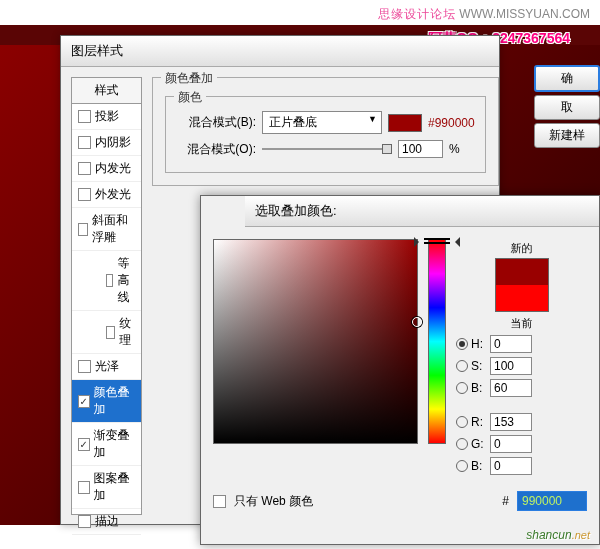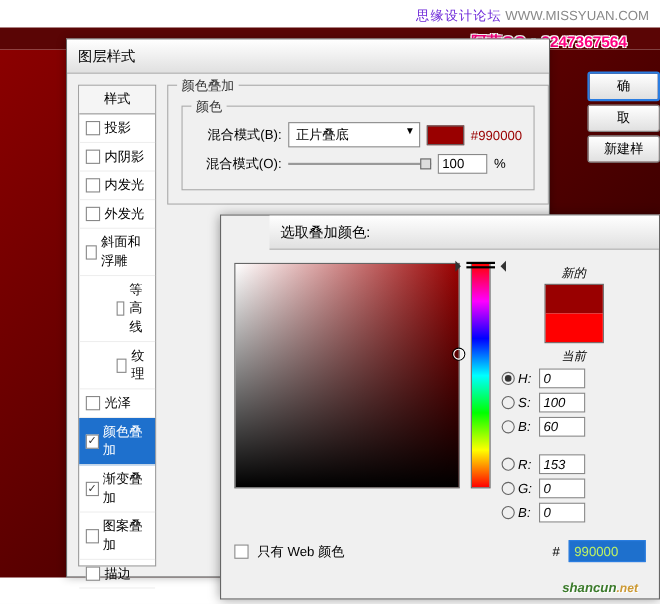--- a/index.html
+++ b/index.html
@@ -1,21 +1,21 @@
 <!DOCTYPE html>
 <html><head>
 <meta charset="utf-8">
 <style>
 * { margin: 0; padding: 0; box-sizing: border-box; font-family: "Microsoft YaHei", SimSun, Arial, sans-serif; font-size: 12px; }
 body { background: #fff; width: 600px; height: 549px; overflow: hidden; position: relative; }
 
 .bg-window { position: absolute; left: 0; top: 25px; width: 600px; height: 500px; background: linear-gradient(135deg, #8b0000, #200000); border-top: 20px solid #5a0505; }
 
 .header-text { position: absolute; top: 6px; right: 10px; color: #888; font-size: 11px; }
-.header-text .brand { color: #6d28d9; letter-spacing: 1px; }
+.header-text .brand { color: #ec4899; letter-spacing: 1px; }
 .header-qq { position: absolute; top: 30px; right: 30px; color: #ff0080; font-weight: bold; text-shadow: 1px 1px 0 #fff, -1px -1px 0 #fff, 1px -1px 0 #fff, -1px 1px 0 #fff; font-size: 14px; }
 
 .layer-style-window { position: absolute; left: 60px; top: 35px; width: 440px; height: 490px; background: #f0f0f0; border: 1px solid #666; box-shadow: 0 0 8px rgba(0,0,0,0.3); }
 .ls-title { background: linear-gradient(#fff, #e0e0e0); padding: 6px 10px; border-bottom: 1px solid #aaa; font-size: 13px; }
 
 .ls-body { display: flex; padding: 10px; gap: 10px; height: calc(100% - 30px); }
 .ls-sidebar { width: 120px; border: 1px solid #999; background: #fff; }
 .ls-sidebar-header { text-align: center; padding: 4px; border-bottom: 1px solid #999; background: #f5f5f5; }
 .ls-blend-default { padding: 4px 6px; background: #e8e8e8; border-bottom: 1px solid #ddd; }
 .ls-item { padding: 4px 6px; border-bottom: 1px solid #eee; display: flex; align-items: center; gap: 4px; cursor: pointer; }
@@ -48,37 +48,37 @@
 
 .sv-box { width: 205px; height: 205px; border: 1px solid #666; position: relative; background: linear-gradient(to bottom, rgba(0,0,0,0), #000), linear-gradient(to right, #fff, #990000); }
 .sv-cursor { position: absolute; width: 10px; height: 10px; border: 1px solid #fff; border-radius: 50%; right: 0; top: 82px; transform: translate(50%,-50%); box-shadow: 0 0 0 1px #000; }
 
 .hue-bar { width: 18px; height: 205px; border: 1px solid #666; background: linear-gradient(to bottom, #f00, #f0f, #00f, #0ff, #0f0, #ff0, #f00); position: relative; }
 .hue-thumb { position: absolute; left: -5px; right: -5px; top: -2px; height: 6px; border-top: 2px solid #000; border-bottom: 2px solid #000; }
 .hue-thumb::before, .hue-thumb::after { content: ""; position: absolute; top: -3px; width: 0; height: 0; border: 5px solid transparent; }
 .hue-thumb::before { left: -10px; border-left-color: #333; }
 .hue-thumb::after { right: -10px; border-right-color: #333; }
 
-.picker-right { flex: 1; font-style: italic; }
+.picker-right { flex: 1; }
 .swatch-compare { width: 54px; margin: 0 auto 4px; border: 1px solid #666; }
 .swatch-half { height: 26px; }
 .swatch-new { background: #990000; }
 .swatch-cur { background: #ff0000; }
 .swatch-lbl { text-align: center; font-size: 11px; margin: 2px 0; }
 .ch-row { display: flex; align-items: center; gap: 3px; margin: 4px 0; }
 .radio { width: 12px; height: 12px; border: 1px solid #666; border-radius: 50%; display: inline-flex; align-items: center; justify-content: center; }
 .radio.on::before { content: ""; width: 6px; height: 6px; background: #333; border-radius: 50%; }
 .ch-label { width: 16px; }
 .ch-input { border: 1px solid #888; width: 42px; padding: 1px 3px; background: #fff; }
 
 .picker-bottom { padding: 0 12px 8px; display: flex; align-items: center; gap: 8px; }
 .hex-input { border: 1px solid #2a7de1; background: #fff; padding: 2px 4px; width: 70px; color: #006; }
 .hex-input.sel { background: #1e70cd; color: #bef264; }
 
-.watermark { position: absolute; bottom: 6px; right: 20px; font-size: 16px; font-weight: bold; color: #3a7a2a; font-style: italic; text-shadow: 1px 1px 0 #fff; }
+.watermark { position: absolute; bottom: 6px; right: 10px; font-size: 16px; font-weight: normal; color: #3a7a2a; font-style: italic; text-shadow: 1px 1px 0 #fff; }
 .watermark .net { color: #c93; font-size: 11px; }
 </style>
 </head>
 <body>
 
 <div class="bg-window"></div>
 
 <div class="header-text">
   <span class="brand">思缘设计论坛</span>
   <span>WWW.MISSYUAN.COM</span>

